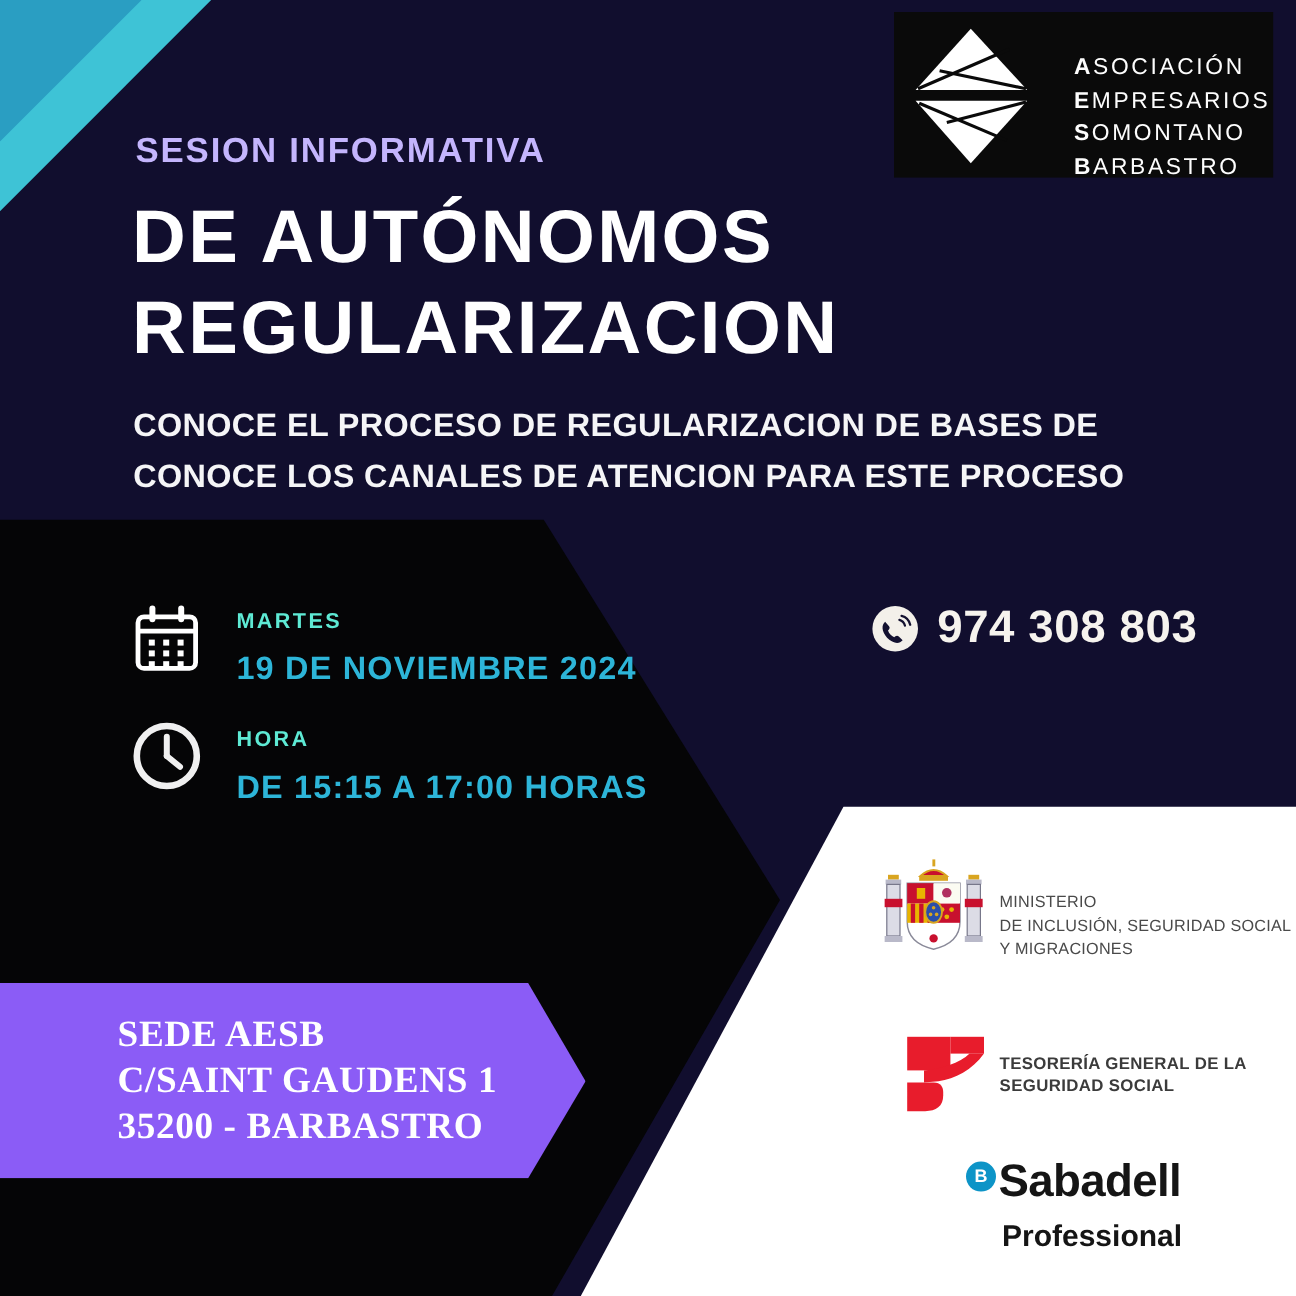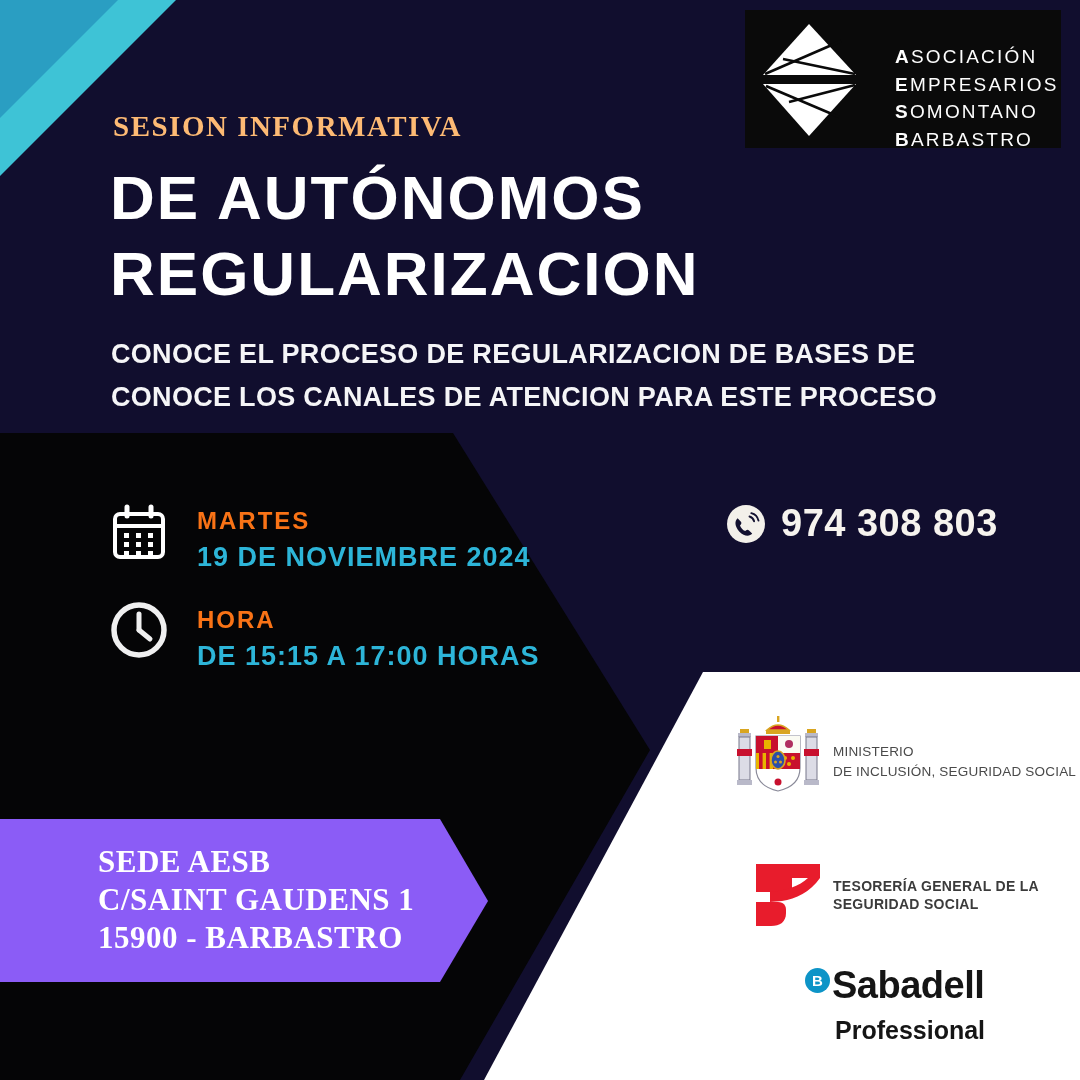--- a/index.html
+++ b/index.html
@@ -23,29 +23,29 @@
   .white-panel{left:0;top:0;width:1080px;height:1080px;background:#ffffff;
     clip-path:polygon(703px 672px,1080px 672px,1080px 1080px,484px 1080px);}
 
   
   .logo-box{left:745px;top:10px;width:316px;height:138px;background:#0a0a0a;}
   .logo-diamond{position:absolute;left:16px;top:10px;}
   .logo-text{position:absolute;left:150px;top:33px;color:#fdfdfd;
     font-size:19px;line-height:27.5px;letter-spacing:2.2px;font-weight:400;}
   .logo-text b{font-weight:700;}
 
-  .eyebrow{left:113px;top:110px;color:#fdba74;font-size:29px;font-weight:700;letter-spacing:1.5px;font-family:Liberation Serif, serif;}
+  .eyebrow{left:113px;top:110px;color:#c4b5fd;font-size:29px;font-weight:700;letter-spacing:1.5px;}
   .title{left:110px;top:160px;color:#ffffff;font-size:62px;font-weight:800;
     line-height:76px;letter-spacing:2px;}
   .body-copy{left:111px;top:338px;color:#f5f5f7;font-size:27px;font-weight:700;
     line-height:33px;letter-spacing:0.3px;}
   .body-copy .p2{margin-top:10px;}
 
   
-  .sched-label{color:#f97316;font-size:24px;font-weight:700;letter-spacing:2px;}
+  .sched-label{color:#5eead4;font-size:18px;font-weight:700;letter-spacing:2px;}
   .sched-value{color:#2db5d8;font-size:27px;font-weight:700;letter-spacing:1px;}
   .cal-icon{left:110px;top:504px;}
   .clock-icon{left:107px;top:598px;}
   .day{left:197px;top:507px;}
   .date{left:197px;top:542px;}
   .hour-label{left:197px;top:606px;}
   .hour{left:197px;top:641px;}
 
   
   .phone-row{left:726px;top:502px;display:flex;align-items:center;gap:15px;}
@@ -144,21 +144,21 @@
       <path d="M23.5 12.5 q3.6 .9 4.6 4.8" fill="none" stroke="#131130" stroke-width="1.9" stroke-linecap="round"></path>
       <path d="M25.3 9.2 q5.8 1.5 7.2 7.4" fill="none" stroke="#131130" stroke-width="1.9" stroke-linecap="round"></path>
     </svg>
     <span class="phone-number">974 308 803</span>
   </div>
 
   <div class="abs venue-banner">
     <div class="venue-text">
       <div>SEDE AESB</div>
       <div>C/SAINT GAUDENS 1</div>
-      <div>15900 - BARBASTRO</div>
+      <div>35200 - BARBASTRO</div>
     </div>
   </div>
 
   <svg class="abs crest" width="82" height="86" viewBox="0 0 82 86">
     <rect x="3" y="13" width="9" height="4" fill="#d9a520"></rect>
     <rect x="1" y="17" width="13" height="4" fill="#b9b9c9"></rect>
     <rect x="2" y="21" width="11" height="43" fill="#dcdce6" stroke="#77778a" stroke-width="1"></rect>
     <rect x="0" y="64" width="15" height="5" fill="#b9b9c9"></rect>
     <rect x="0" y="33" width="15" height="7" fill="#c8102e"></rect>
     <rect x="70" y="13" width="9" height="4" fill="#d9a520"></rect>
@@ -184,20 +184,21 @@
     <circle cx="52" cy="48" r="2" fill="#e8b400"></circle>
     <circle cx="41" cy="66" r="3.5" fill="#c8102e"></circle>
     <ellipse cx="41" cy="44" rx="7" ry="9" fill="#2b4ea8" stroke="#d9a520" stroke-width="1.6"></ellipse>
     <circle cx="41" cy="40.5" r="1.5" fill="#d9a520"></circle>
       <circle cx="38.5" cy="46" r="1.5" fill="#d9a520"></circle>
       <circle cx="43.5" cy="46" r="1.5" fill="#d9a520"></circle>
   </svg>
   <div class="abs ministry-text">
     <div>MINISTERIO</div>
     <div>DE INCLUSIÓN, SEGURIDAD SOCIAL</div>
+    <div>Y MIGRACIONES</div>
   </div>
 
   <svg class="abs tgss-mark" width="72" height="76" viewBox="0 0 72 76">
     <g fill="#e81c2c">
       <rect x="4" y="6" width="36" height="28"></rect>
       <rect x="40" y="6" width="28" height="14"></rect>
       <path d="M68 20 C58 34 44 41 30 43 L18 44 L18 34 C32 33 48 28 56 20 Z"></path>
       <path d="M4 44 H26 C32 44 34 48 34 52 L34 55 C34 64 28 68 19 68 H4 Z"></path>
     </g>
   </svg>

